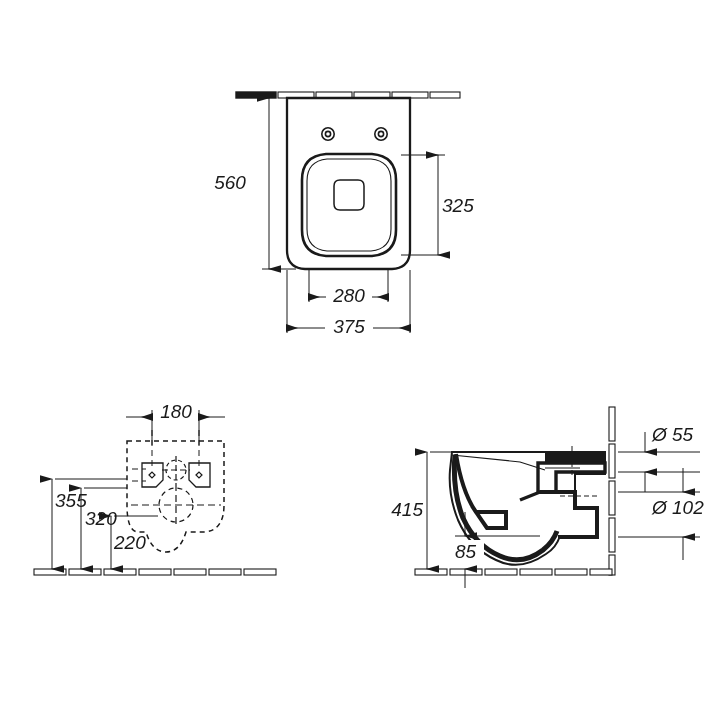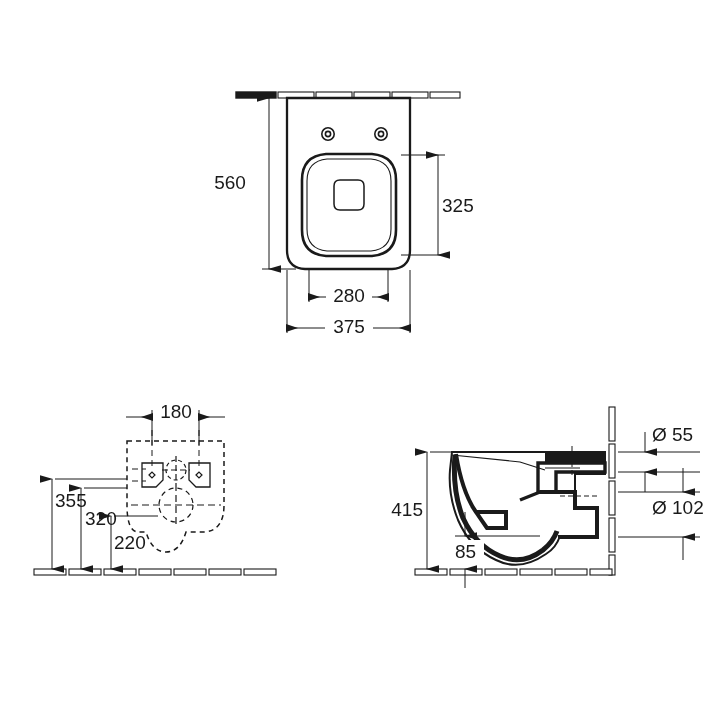--- a/index.html
+++ b/index.html
@@ -1,18 +1,18 @@
 <!DOCTYPE html>
 <html><head>
 <meta charset="utf-8">
 <style>
   html,body{margin:0;padding:0;background:#fff;}
   body{width:720px;height:720px;overflow:hidden;
        font-family:"Liberation Sans",sans-serif;}
-  #sheet{position:relative;width:720px;height:720px;background:#15803d;}
+  #sheet{position:relative;width:720px;height:720px;background:#15803d;font-style:italic;}
   svg{display:block;position:absolute;top:0;left:0;}
   .dimtext{font-family:"Liberation Sans",sans-serif;font-size:19px;fill:#1a1a1a;}
 </style>
 </head>
 <body>
 
 <div id="sheet">
 
   <svg width="720" height="720" viewBox="0 0 720 720">
 

